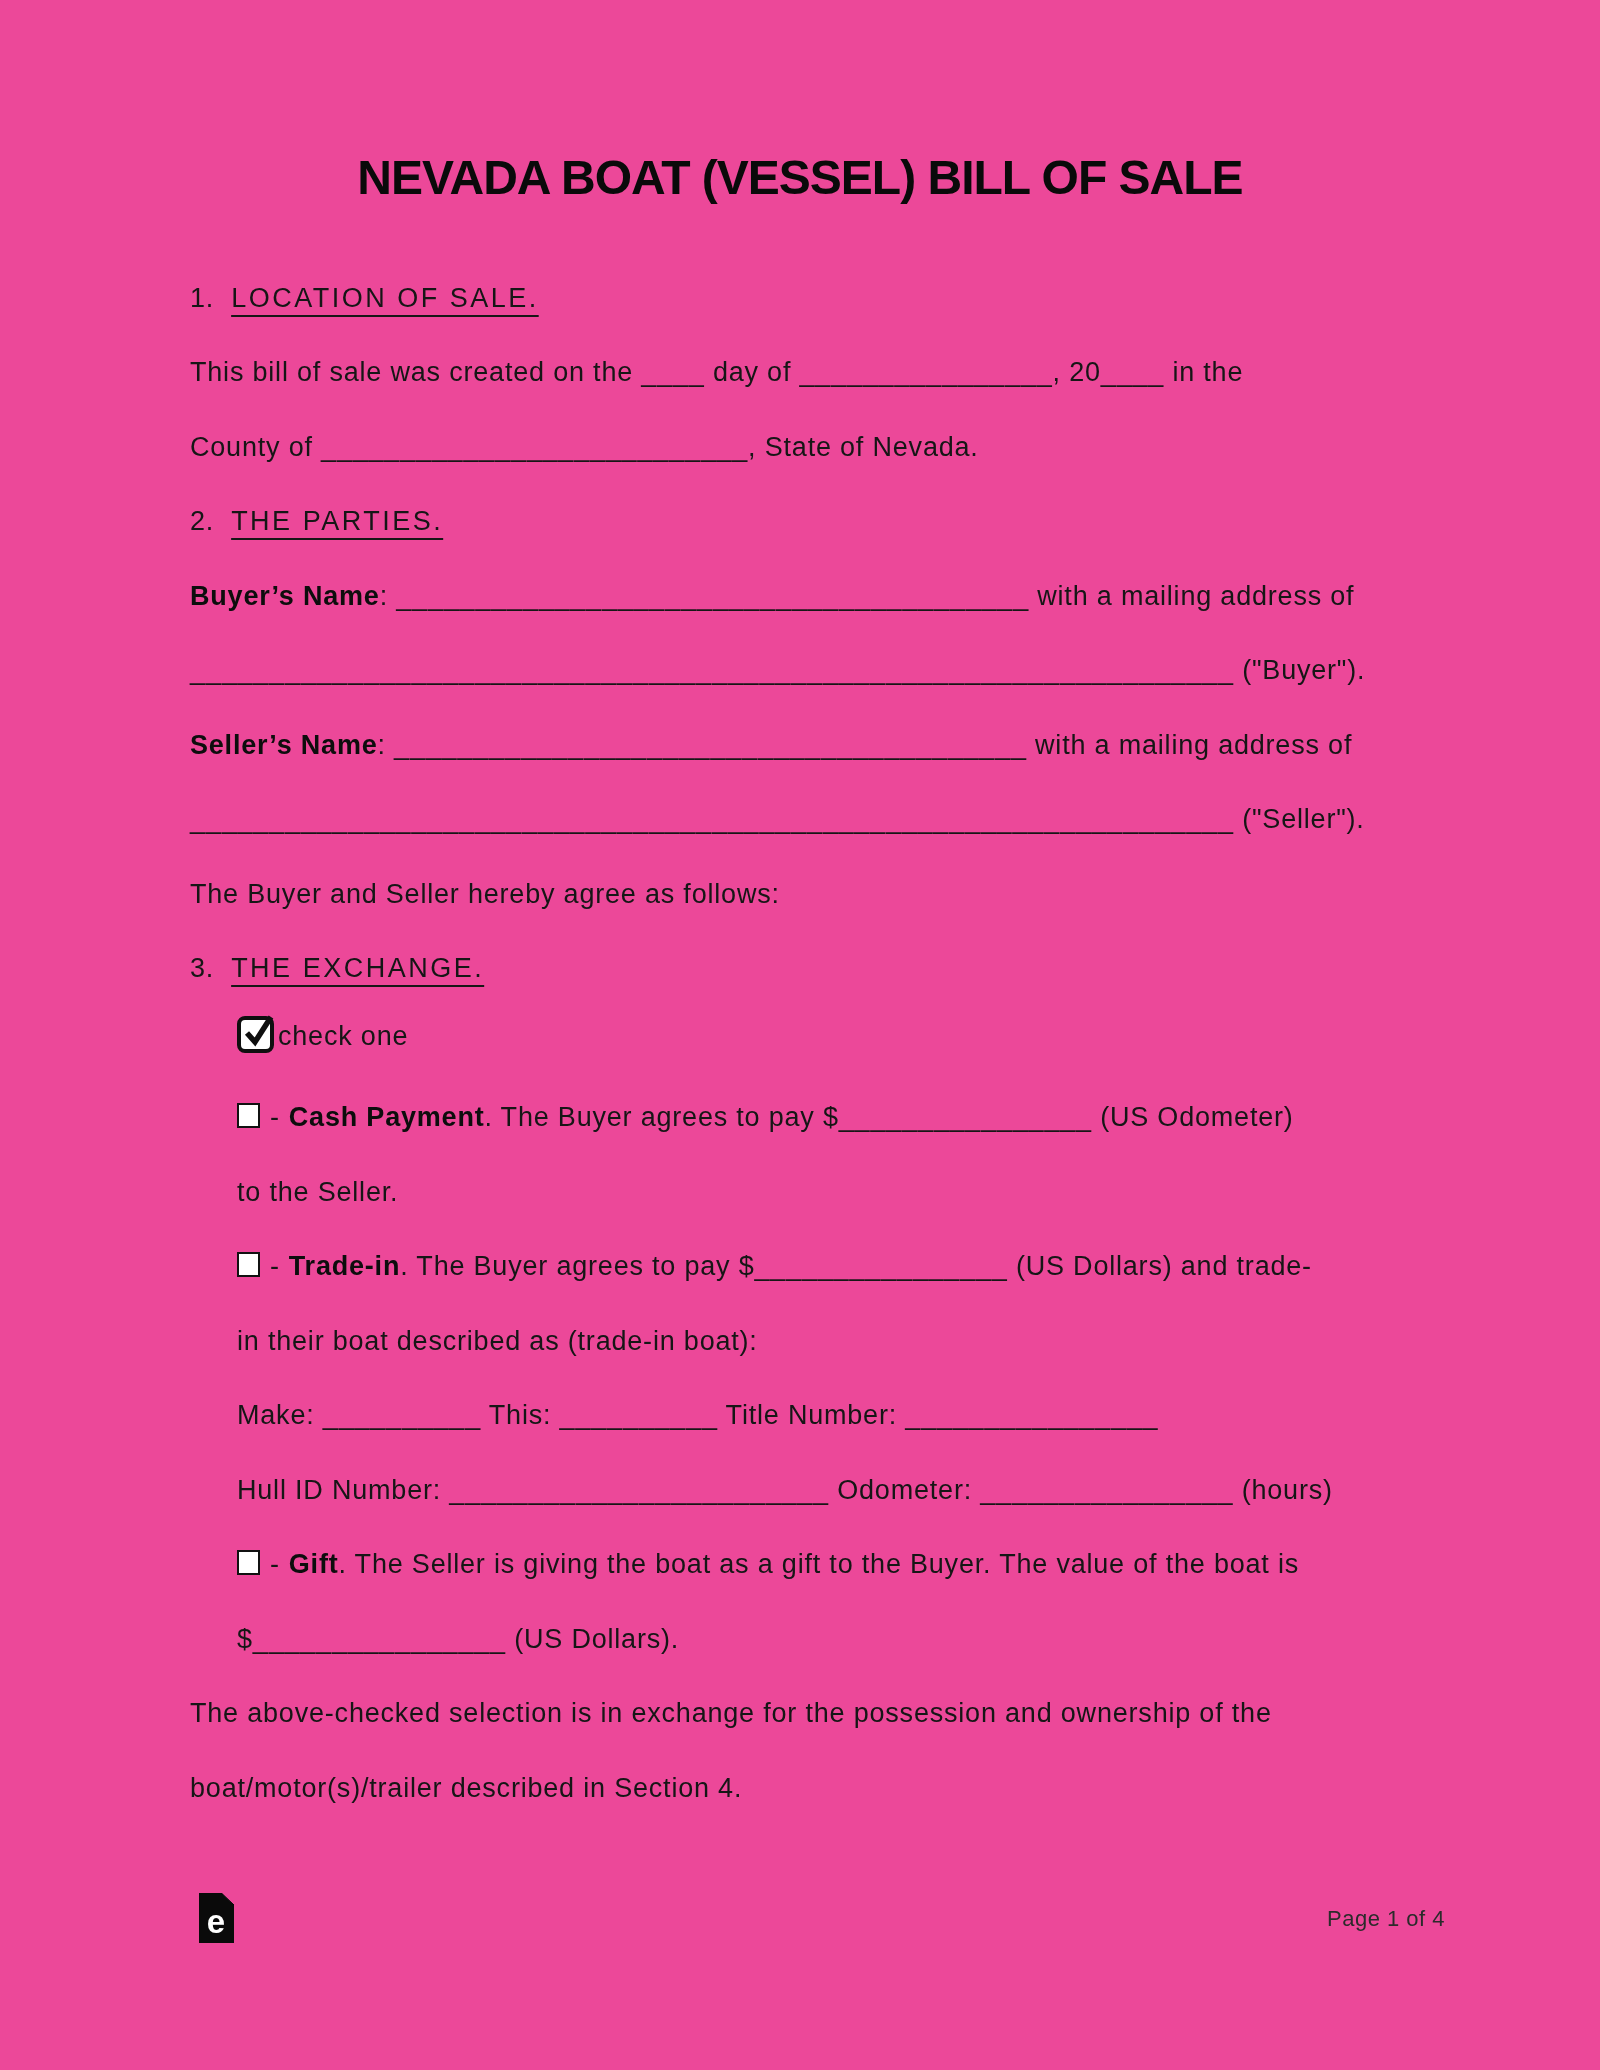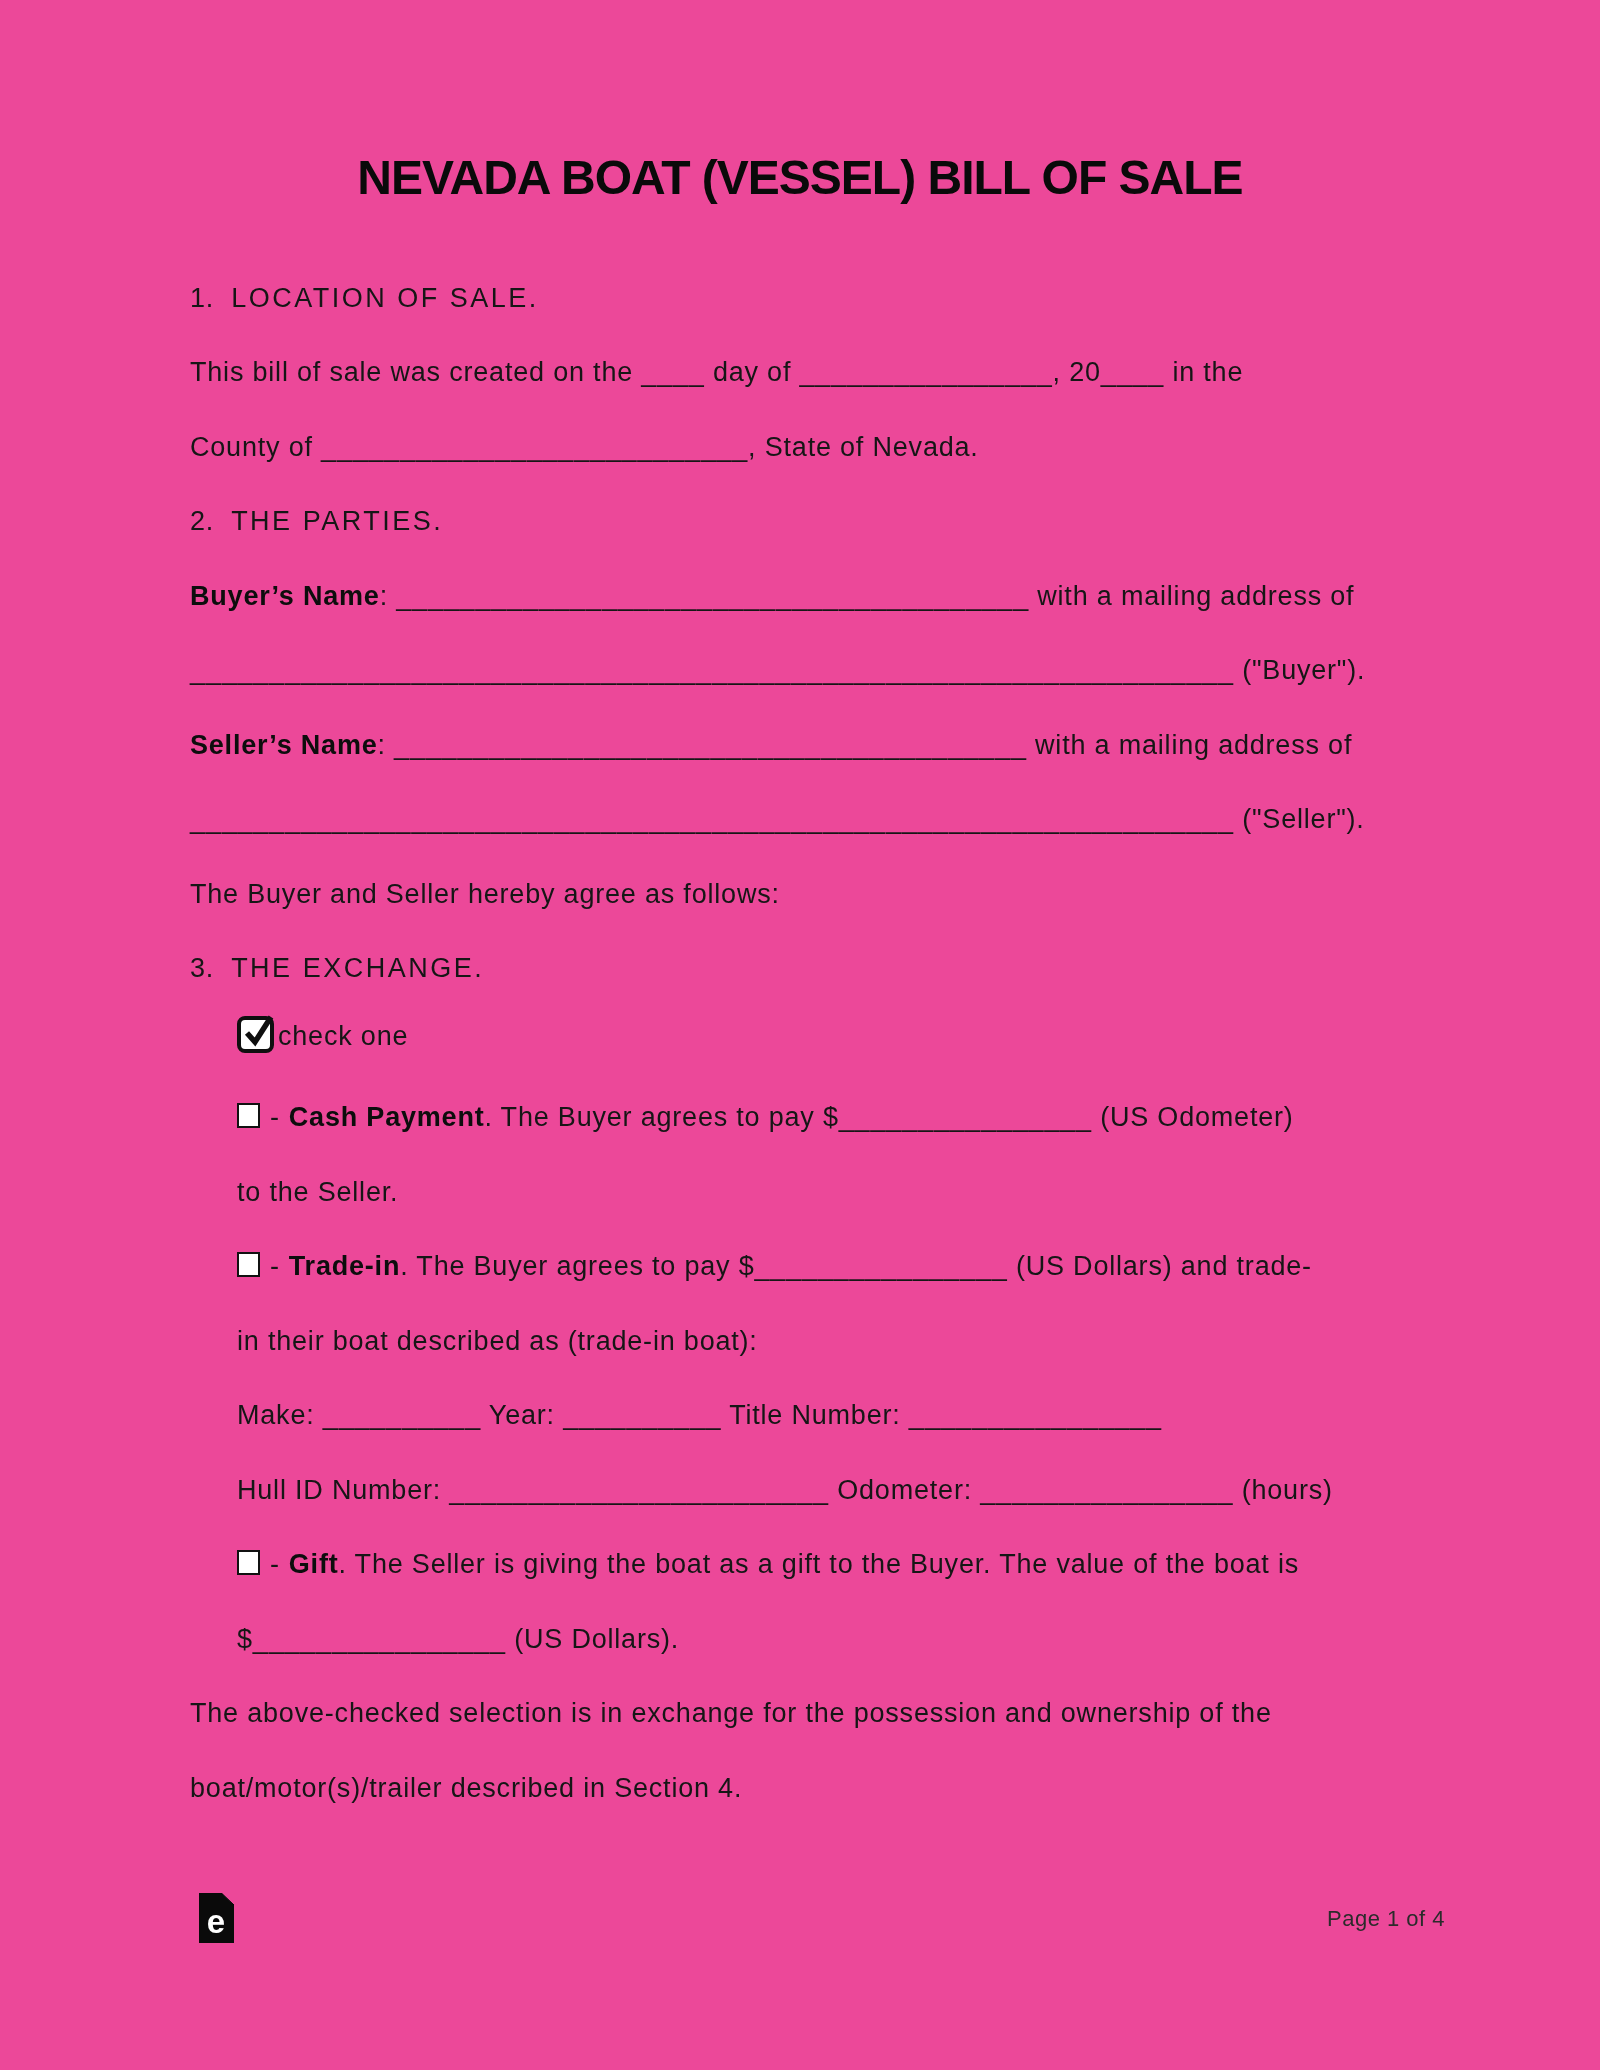--- a/index.html
+++ b/index.html
@@ -31,20 +31,21 @@
     letter-spacing:0.8px;
     white-space:nowrap;
     color:#161616;
   }
   .line b{color:#0d0d0d;}
   .indent{left:237px;}
   .sec-num{display:inline-block;}
   .sec-heading{
     margin-left:17px;
     letter-spacing:2.5px;
+    text-decoration:underline;
     text-decoration-thickness:2px;
     text-underline-offset:8px;
     margin-top:36px;
   }
   .cb{
     display:inline-block;
     width:19px;height:21px;
     border:2.5px solid #111;
     vertical-align:-2px;
     box-sizing:content-box;
@@ -114,21 +115,21 @@
 
   <div class="line indent" style="top:1097px">
     <span class="cb"></span><span class="dash">-</span><b>Cash Payment</b><span>. The Buyer agrees to pay $________________ (US Odometer)</span>
   </div>
   <div class="line indent" style="top:1172px">to the Seller.</div>
 
   <div class="line indent" style="top:1246px">
     <span class="cb"></span><span class="dash">-</span><b>Trade-in</b><span>. The Buyer agrees to pay $________________ (US Dollars) and trade-</span>
   </div>
   <div class="line indent" style="top:1321px">in their boat described as (trade-in boat):</div>
-  <div class="line indent" style="top:1395px">Make: __________ Year: __________ Title Number: ________________</div>
+  <div class="line indent" style="top:1395px">Make: __________ This: __________ Title Number: ________________</div>
   <div class="line indent" style="top:1470px">Hull ID Number: ________________________ Odometer: ________________ (hours)</div>
 
   <div class="line indent" style="top:1544px">
     <span class="cb"></span><span class="dash">-</span><b>Gift</b><span>. The Seller is giving the boat as a gift to the Buyer. The value of the boat is</span>
   </div>
   <div class="line indent" style="top:1619px">$________________ (US Dollars).</div>
 
   <div class="line" style="top:1693px">The above-checked selection is in exchange for the possession and ownership of the</div>
   <div class="line" style="top:1768px">boat/motor(s)/trailer described in Section 4.</div>
 

